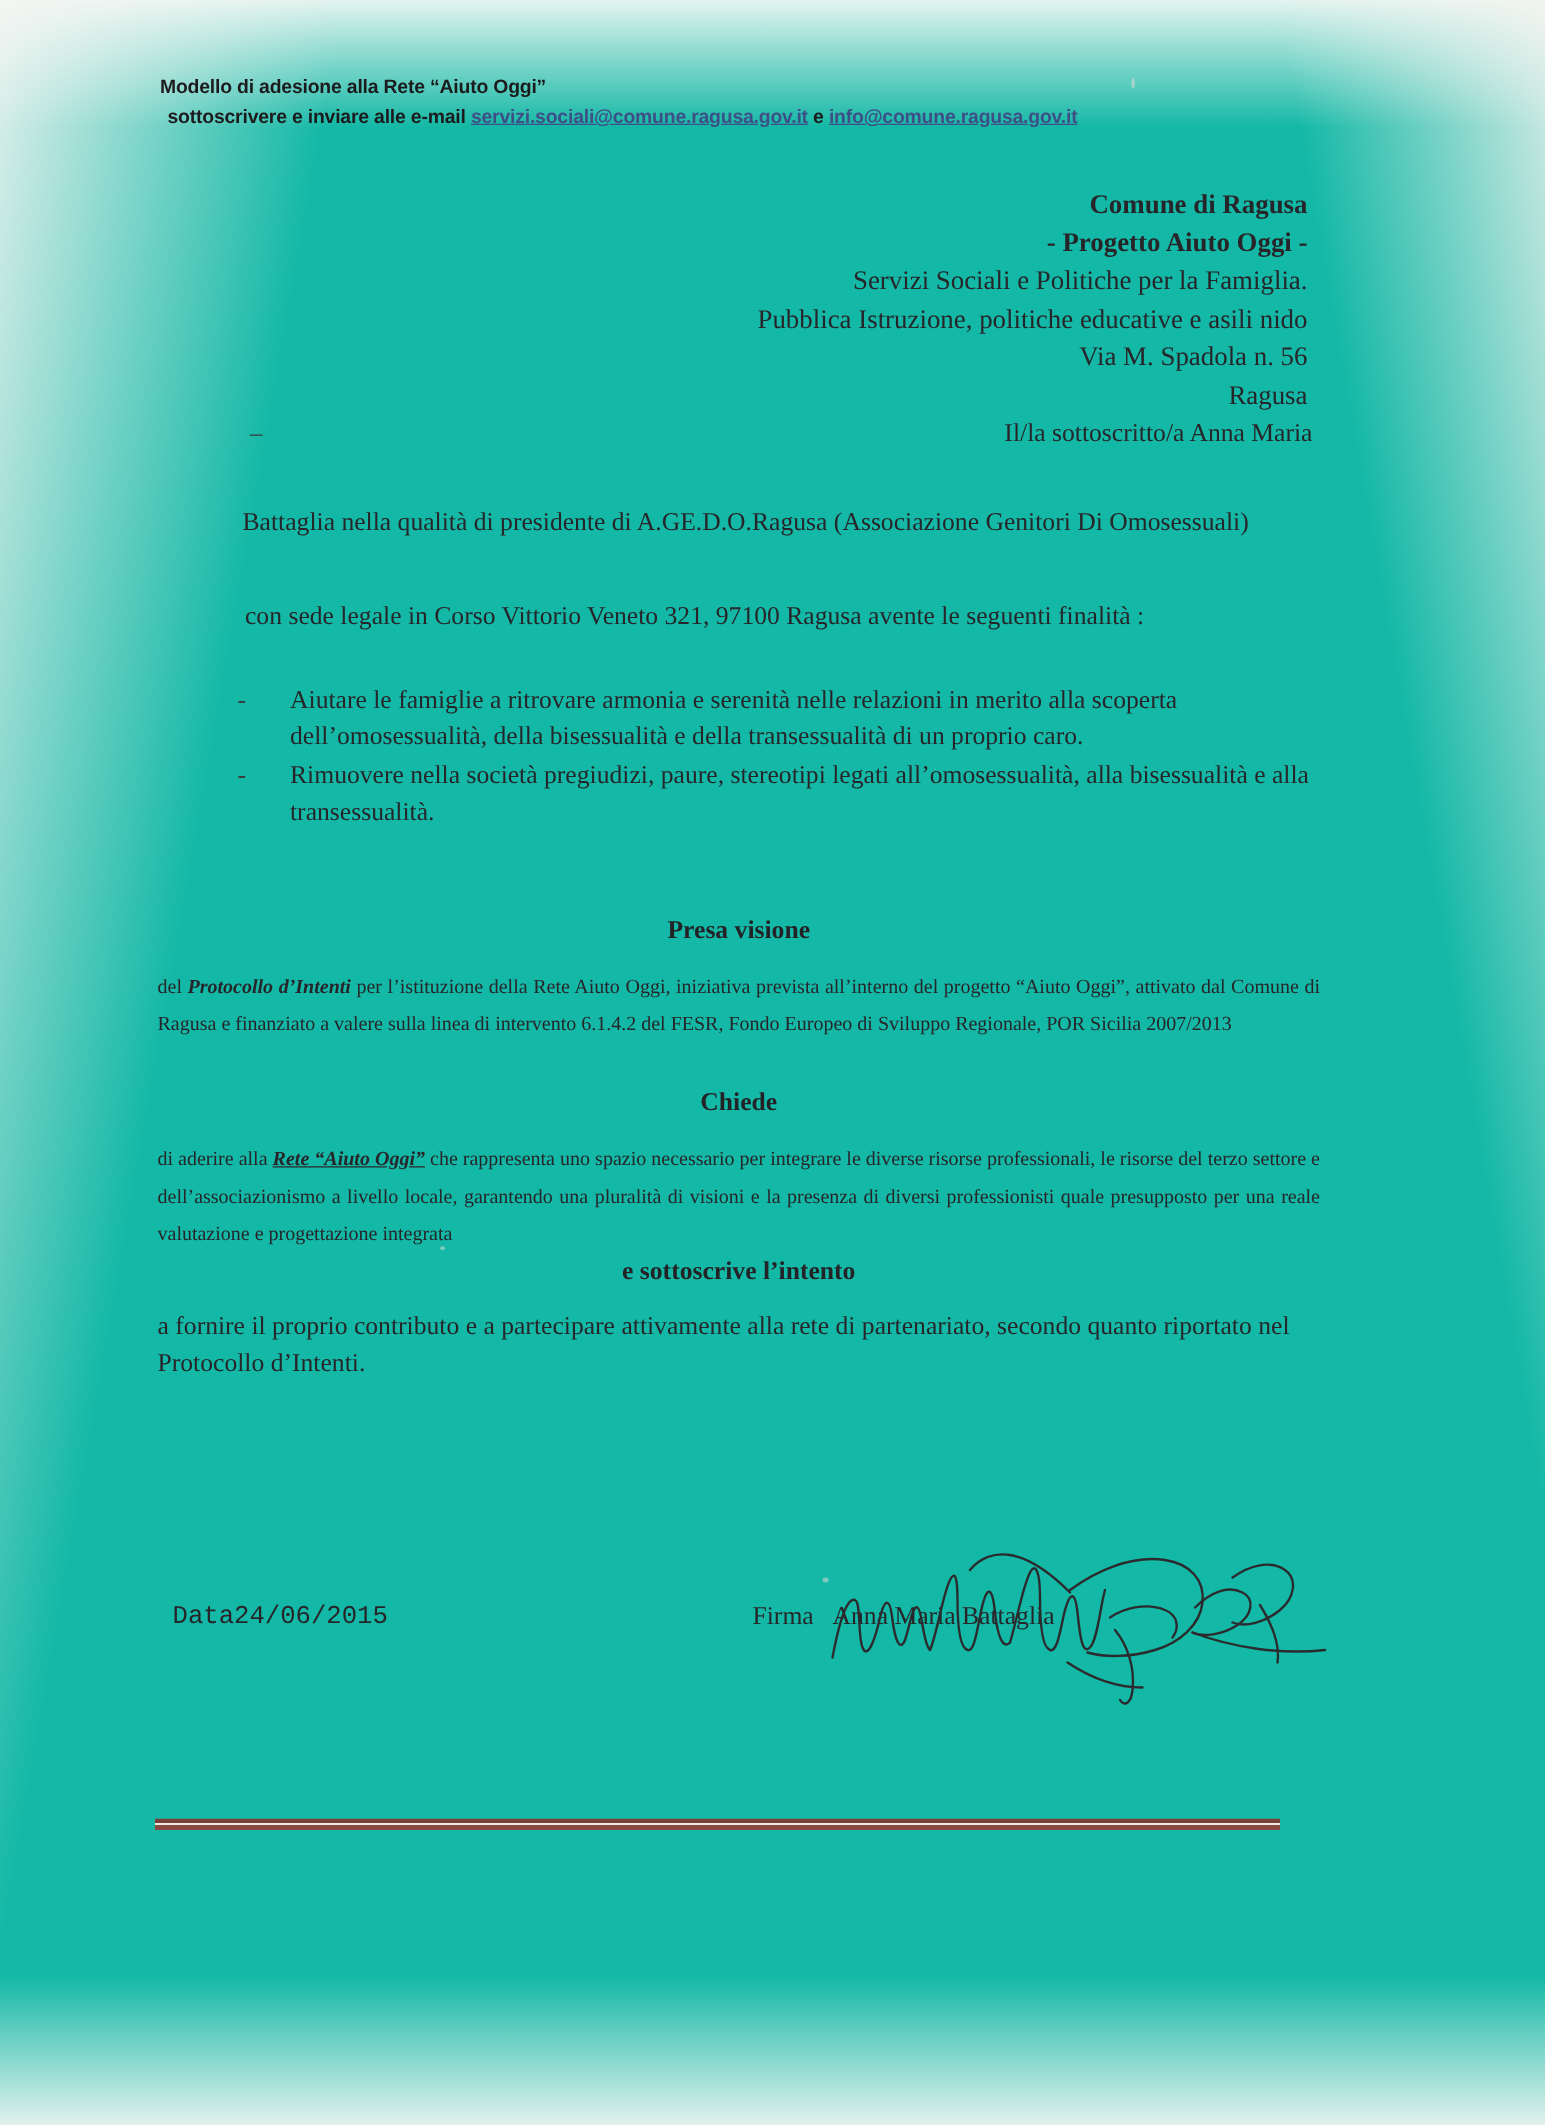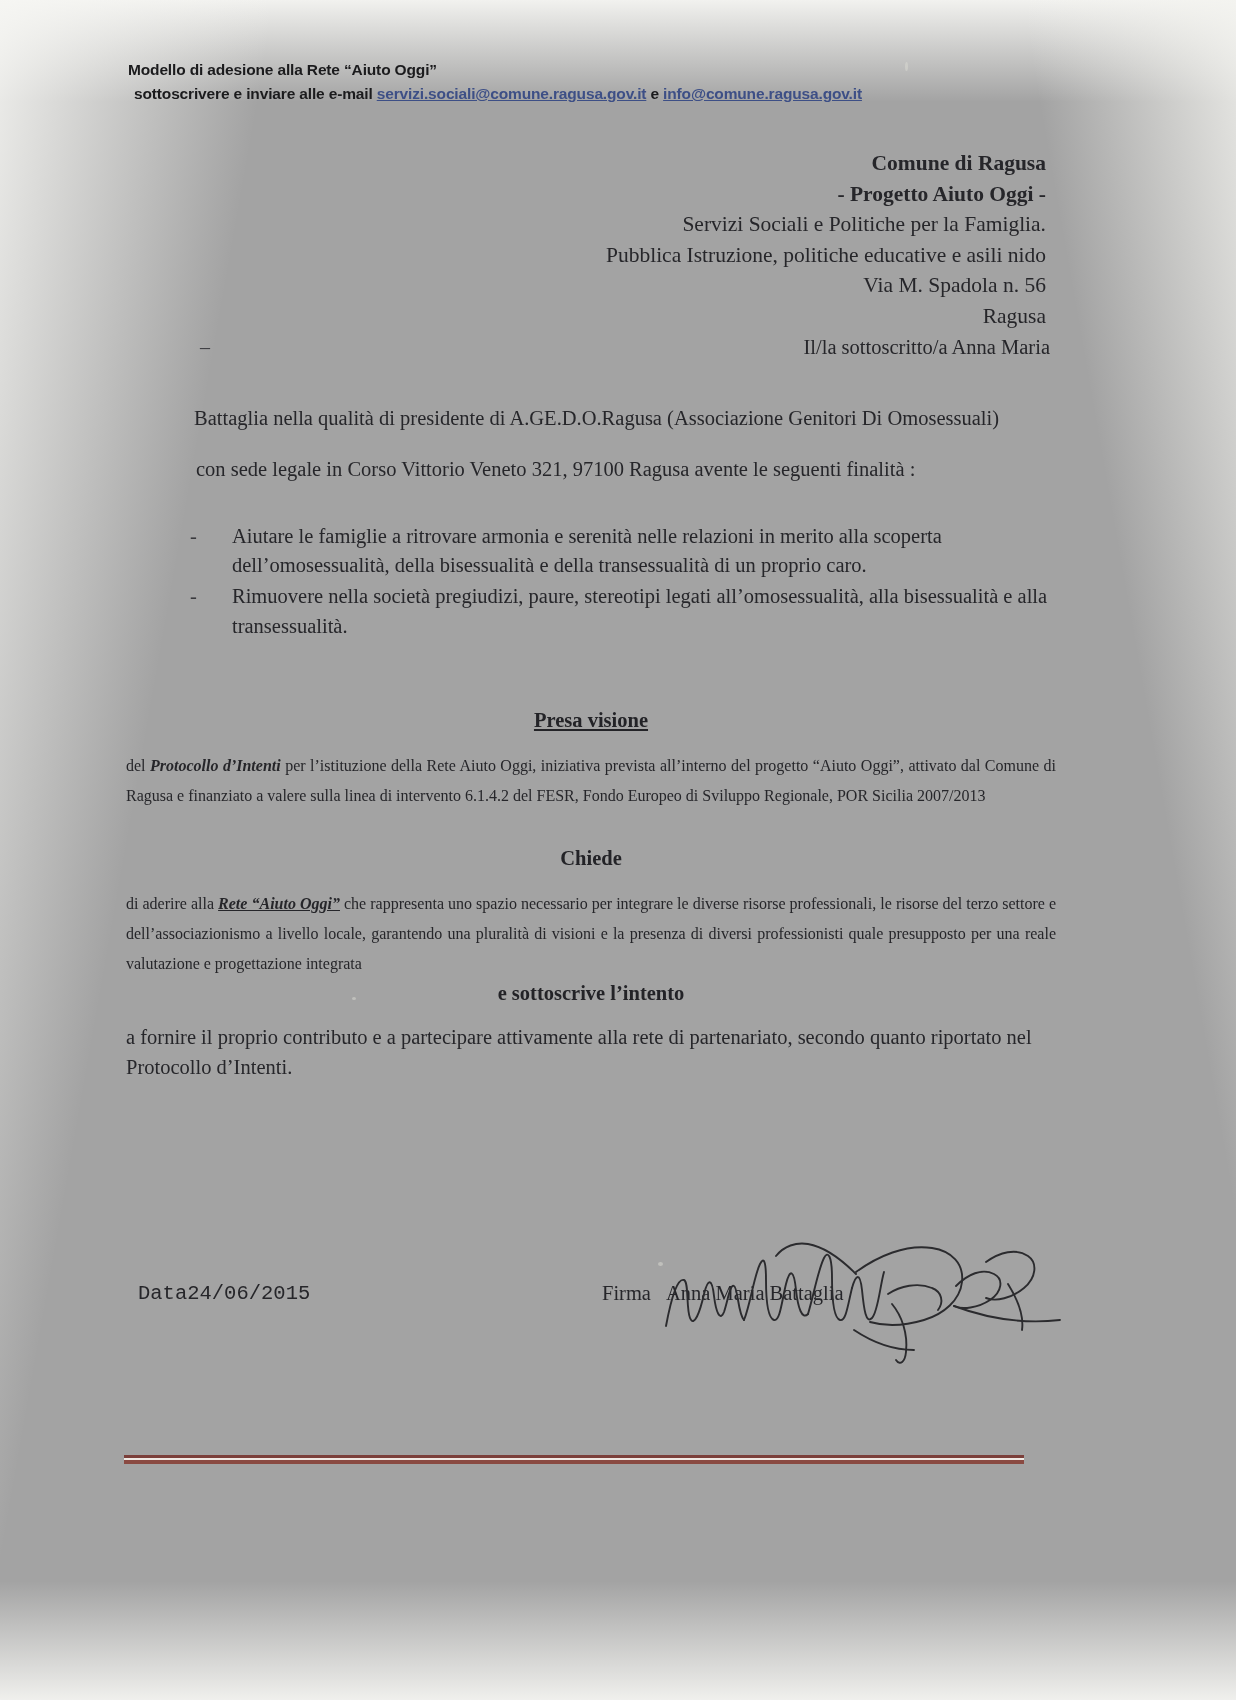--- a/index.html
+++ b/index.html
@@ -4,21 +4,21 @@
 <style>
   html, body {
     margin: 0;
     padding: 0;
     background: #ffffff;
   }
   .page {
     position: relative;
     width: 1236px;
     height: 1700px;
-    background: #a3a3a3;
+    background: #14b8a6;
     overflow: hidden;
     font-family: "Liberation Serif", "DejaVu Serif", serif;
     color: #1d1d1f;
   }
   
   .scan-tint {
     position: absolute;
     inset: 0;
     background:
       linear-gradient(100deg, rgba(246,246,243,0.9) 0%, rgba(255,255,255,0) 18%),
@@ -88,21 +88,21 @@
     color: #3a3a3e;
   }
   .subscriber {
     padding-right: 6px;
   }
   .p-indent {
     margin-top: 40px;
     padding-left: 68px;
   }
   .p-indent2 {
-    margin-top: 20px;
+    margin-top: 44px;
     padding-left: 70px;
   }
   ul.finalita {
     list-style: none;
     margin: 38px 0 0 0;
     padding: 0 0 0 64px;
   }
   ul.finalita li {
     position: relative;
     padding-left: 42px;
@@ -115,21 +115,21 @@
     top: 0;
     color: #3a3a3e;
   }
 
   .section-title {
     text-align: center;
     font-weight: 700;
     font-size: 20.5px;
     color: #232327;
   }
-  .t-presa { margin-top: 64px; text-decoration: underline; }
+  .t-presa { margin-top: 64px; }
   .t-chiede { margin-top: 32px; }
   .t-sotto { }
 
   .para-just {
     margin-top: 16px;
     text-align: justify;
     line-height: 1.85;
     font-size: 16px;
   }
   .para-left {

